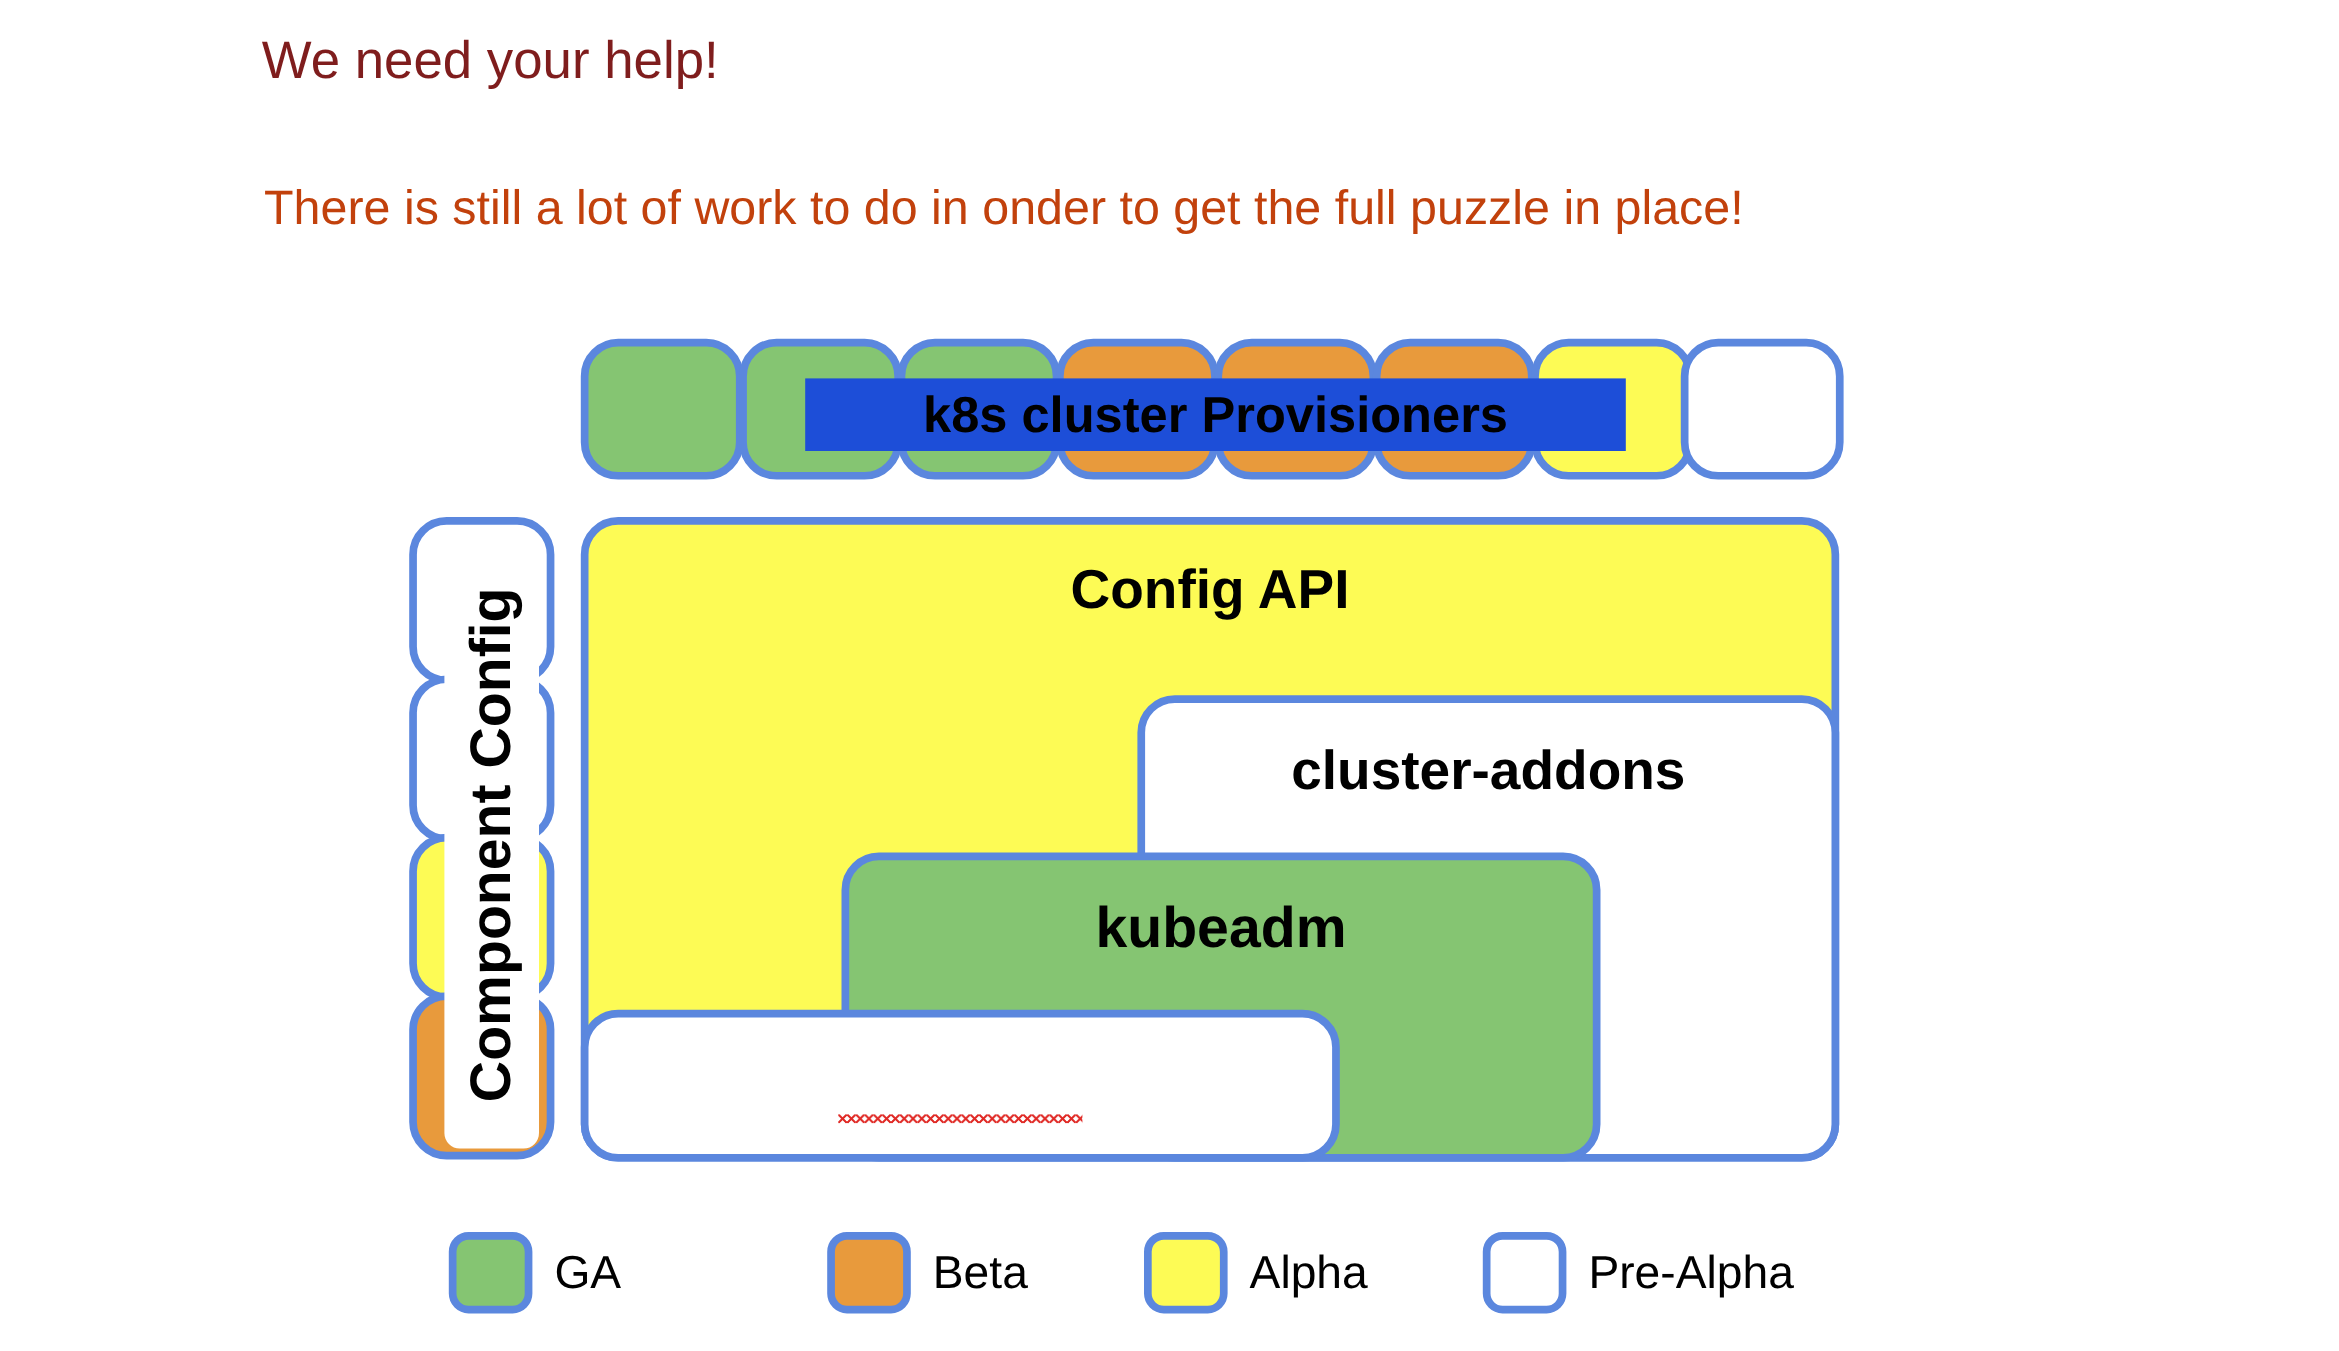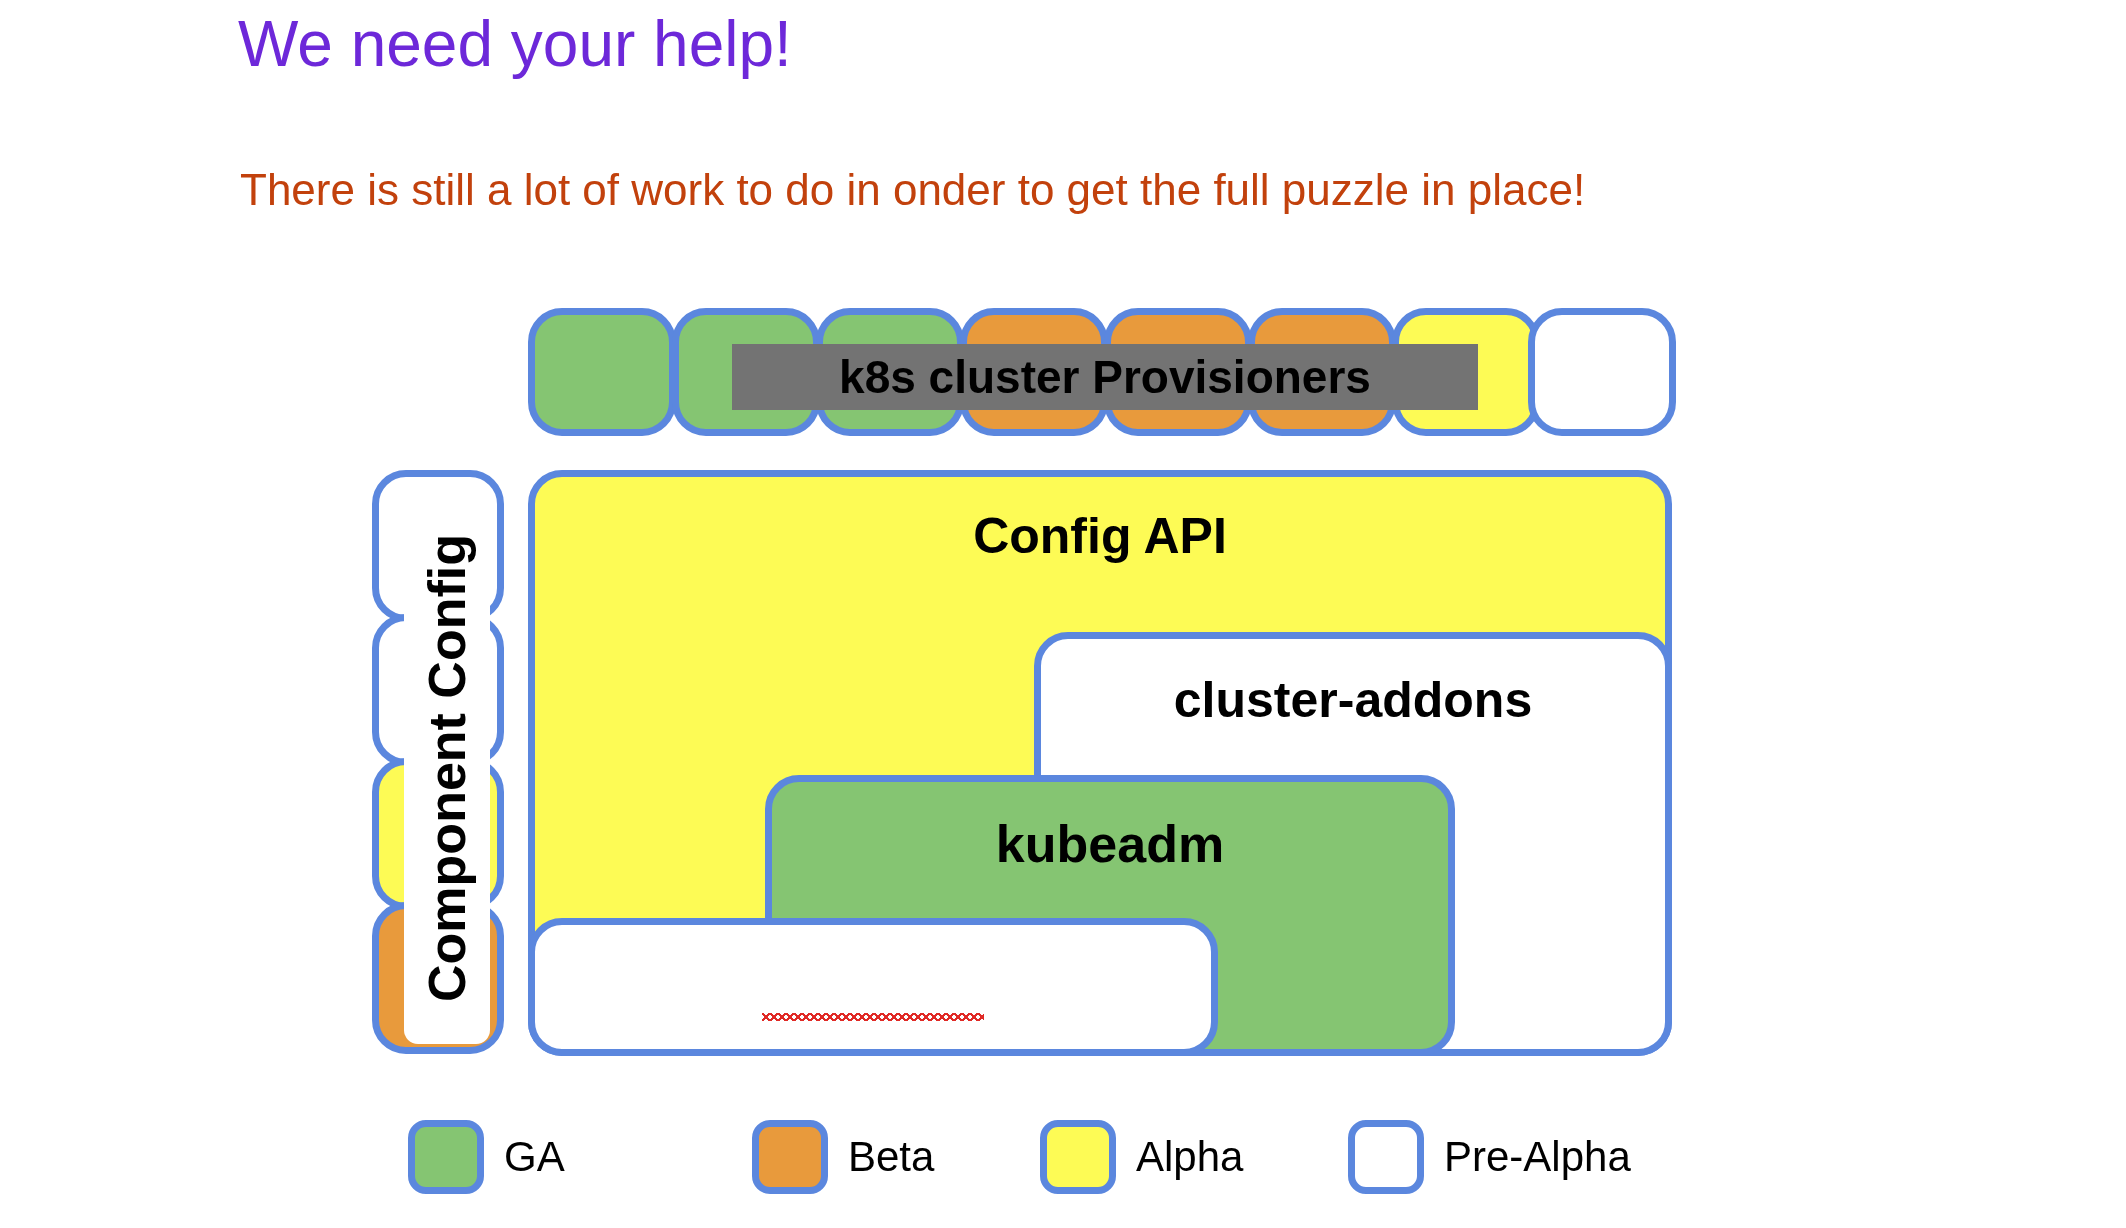--- a/index.html
+++ b/index.html
@@ -12,24 +12,24 @@
     height: 1228px;
     position: relative;
     font-family: "Liberation Sans", sans-serif;
     overflow: hidden;
   }
 
   
   #slide-title {
     position: absolute;
     left: 238px;
-    top: 7px;
-    font-size: 64px;
+    top: 28px;
+    font-size: 48px;
     font-weight: 400;
-    color: #6d28d9;
+    color: #7f1d1d;
     letter-spacing: 0px;
     white-space: nowrap;
   }
   #slide-subtitle {
     position: absolute;
     left: 240px;
     top: 165px;
     font-size: 44px;
     font-weight: 400;
     color: #c2410c;
@@ -56,21 +56,21 @@
     height: 128px;
     top: 308px;
     border-radius: 34px;
   }
   #provisioner-banner {
     position: absolute;
     left: 732px;
     top: 344px;
     width: 746px;
     height: 66px;
-    background: #737373;
+    background: #1d4ed8;
     z-index: 40;
   }
   #provisioner-banner-label {
     position: absolute;
     left: 0;
     top: 0;
     width: 746px;
     height: 66px;
     line-height: 66px;
     text-align: center;

